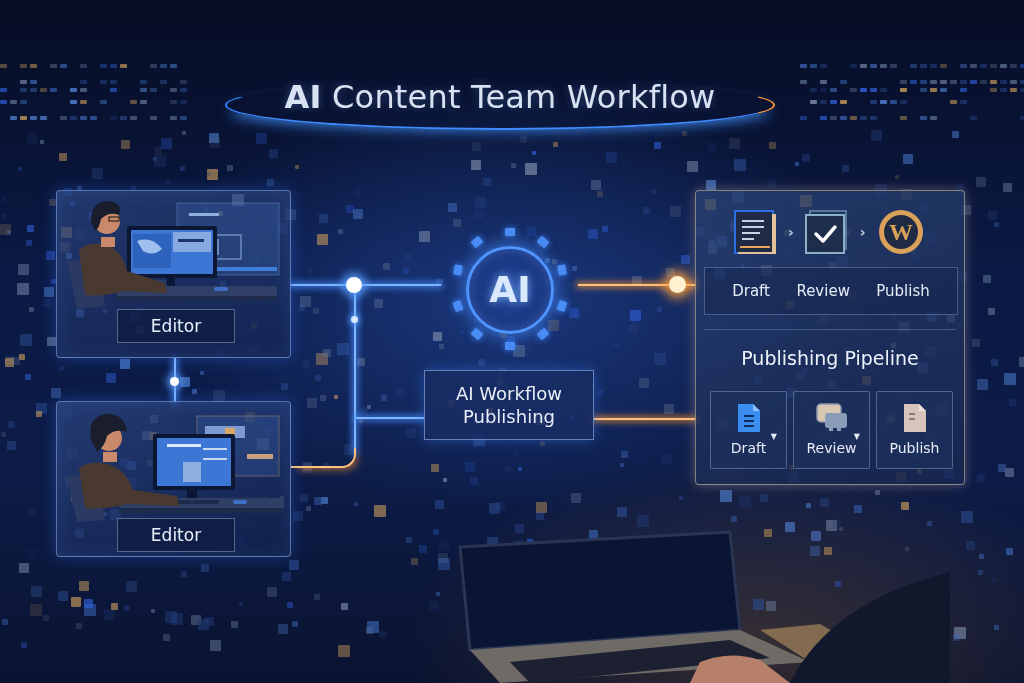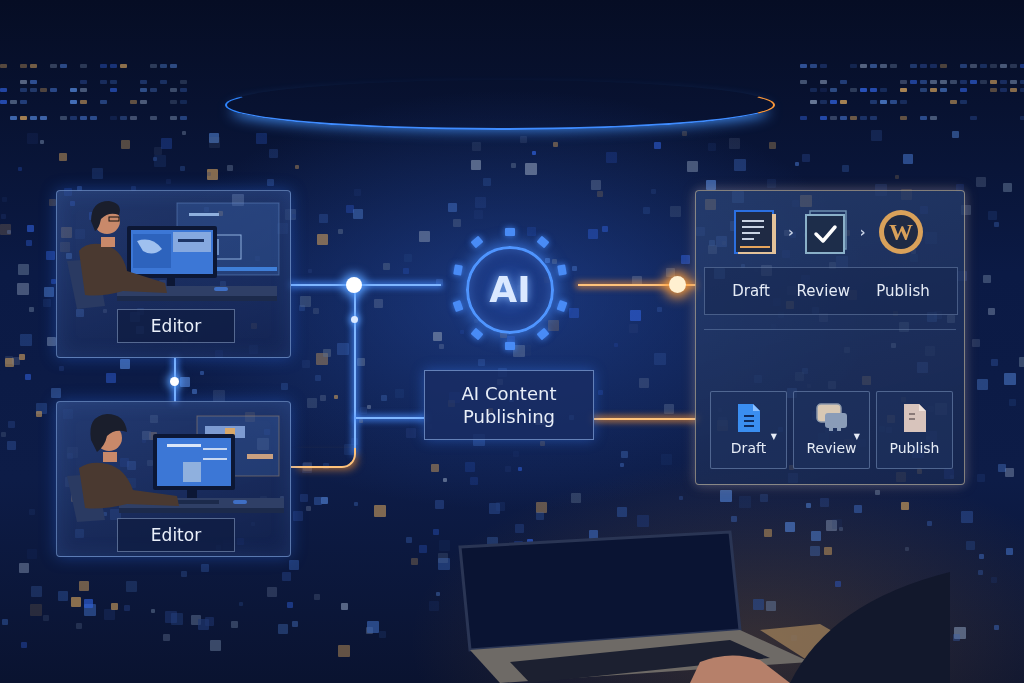--- a/index.html
+++ b/index.html
@@ -754,20 +754,23 @@
     <div class="px" style="left: 374px; top: 299px; width: 9px; height: 9px; background: rgb(122, 138, 168); opacity: 0.32;"></div>
     <div class="px" style="left: 136px; top: 326px; width: 8px; height: 8px; background: rgb(79, 127, 208); opacity: 0.61;"></div>
     <div class="px" style="left: 215px; top: 350px; width: 8px; height: 8px; background: rgb(47, 95, 216); opacity: 0.19;"></div>
     <div class="px" style="left: 767px; top: 179px; width: 9px; height: 9px; background: rgb(42, 74, 140); opacity: 0.19;"></div>
     <div class="px" style="left: 433px; top: 529px; width: 6px; height: 6px; background: rgb(47, 95, 216); opacity: 0.35;"></div>
     <div class="px" style="left: 200px; top: 475px; width: 5px; height: 5px; background: rgb(58, 98, 176); opacity: 0.65;"></div>
   </div>
 
 <div class="title-wrap">
   <div class="title-ring"></div>
+  <div class="title-text">
+    <b>AI</b><span> Content Team Workflow</span>
+  </div>
 </div>
 
 <div class="line hblue" style="left:291px; top:284px; width:150px;"></div>
 <div class="line vblue" style="left:174px; top:358px; height:44px;"></div>
 <div class="line vblue" style="left:354px; top:284px; height:170px; border-radius:0 0 10px 0;"></div>
 <div class="line" style="left:291px; top:448px; width:65px; height:20px; border-right:2px solid #ffc27a; border-bottom:2px solid #ffc27a; border-bottom-right-radius:14px; box-shadow: 4px 4px 8px -3px rgba(255,150,50,0.7); z-index:2;"></div>
 <div class="line hblue" style="left:356px; top:417px; width:68px;"></div>
 <div class="line horange" style="left:578px; top:284px; width:118px;"></div>
 <div class="line horange" style="left:594px; top:418px; width:102px;"></div>
 <div class="node" style="left:346px; top:277px; width:16px; height:16px; background:#ffffff; box-shadow:0 0 10px 4px rgba(90,160,255,0.9);"></div>
@@ -840,21 +843,21 @@
   <div class="seg" style="left:92px; top:104px; transform:rotate(140deg);"></div>
   <div class="seg" style="left:59px; top:116px;"></div>
   <div class="seg" style="left:26px; top:104px; transform:rotate(40deg);"></div>
   <div class="seg" style="left:7px; top:76px; transform:rotate(70deg);"></div>
   <div class="seg" style="left:7px; top:40px; transform:rotate(100deg);"></div>
   <div class="seg" style="left:26px; top:12px; transform:rotate(140deg);"></div>
   <div class="ai-core">AI</div>
 </div>
 
 <div class="ai-gen-box">
-  <div>AI Content</div>
+  <div>AI Workflow</div>
   <div>Publishing</div>
 </div>
 
 <div class="panel right-panel">
   <div class="flow-icons">
     <svg width="46" height="48" viewBox="0 0 46 48">
       <rect x="2" y="2" width="40" height="44" fill="#2b6fe0"></rect>
       <rect x="6" y="6" width="38" height="40" fill="#e3c29a"></rect>
       <rect x="4" y="4" width="36" height="40" fill="#1f2a44"></rect>
       <rect x="10" y="12" width="22" height="2" fill="#c9d3e4"></rect>
@@ -875,20 +878,21 @@
       <circle cx="25" cy="25" r="17" fill="#1f2a44"></circle>
       <text x="25" y="33" text-anchor="middle" font-family="Liberation Serif, serif" font-size="24" font-weight="bold" fill="#d9a15a">W</text>
     </svg>
   </div>
   <div class="flow-labels">
     <span>Draft</span>
     <span>Review</span>
     <span>Publish</span>
   </div>
   <div class="divider"></div>
+  <div class="pipeline-title">Publishing Pipeline</div>
   <div class="pipe-buttons">
     <div class="pipe-btn">
       <svg class="ico" width="26" height="32" viewBox="0 0 26 32">
         <path d="M2 2 H17 L24 9 V30 H2 Z" fill="#3a8ef0"></path>
         <path d="M17 2 V9 H24 Z" fill="#8cc0ff"></path>
         <rect x="8" y="13" width="10" height="2" fill="#0e2b5e"></rect>
         <rect x="8" y="18" width="10" height="2" fill="#0e2b5e"></rect>
         <rect x="8" y="23" width="10" height="2" fill="#0e2b5e"></rect>
       </svg>
       <span class="caret">▼</span>

